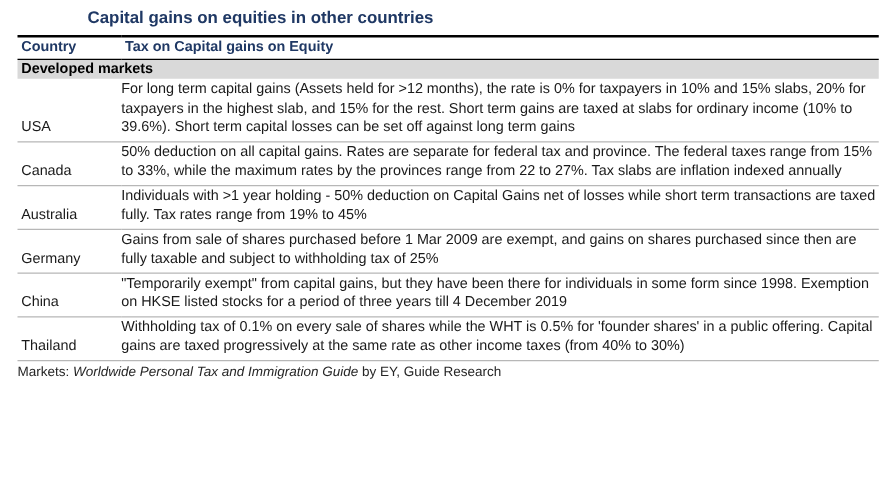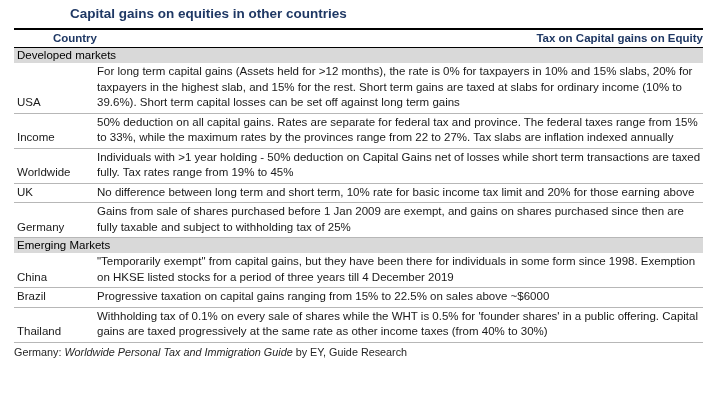--- a/index.html
+++ b/index.html
@@ -19,32 +19,32 @@
   table.tax-table {
     width: 689px;
     border-collapse: collapse;
     table-layout: fixed;
   }
   table.tax-table thead tr {
     border-top: 2.5px solid #000000;
     border-bottom: 1.5px solid #000000;
   }
   th {
-    text-align: right;
+    text-align: left;
     font-size: 11.5px;
     color: #1f3864;
     font-weight: bold;
     padding: 2px 0 3px 3px;
     vertical-align: bottom;
   }
   th.col-country { width: 83px; }
 
   tr.section-row td {
     background: #d9d9d9;
-    font-weight: normal;
+    font-weight: bold;
     font-size: 11.5px;
     color: #000000;
     padding: 1px 3px 2px 3px;
   }
 
   tr.data-row { border-bottom: 1px solid #b7b7b7; }
   tr.data-row.last { border-bottom: 2px solid #000000; }
 
   td.country-cell {
     vertical-align: bottom;
@@ -82,48 +82,37 @@
     </thead>
     <tbody>
       <tr class="section-row">
         <td colspan="2">Developed markets</td>
       </tr>
       <tr class="data-row">
         <td class="country-cell">USA</td>
         <td class="desc-cell">For long term capital gains (Assets held for &gt;12 months), the rate is 0% for taxpayers in 10% and 15% slabs, 20% for taxpayers in the highest slab, and 15% for the rest. Short term gains are taxed at slabs for ordinary income (10% to 39.6%). Short term capital losses can be set off against long term gains</td>
       </tr>
       <tr class="data-row">
-        <td class="country-cell">Income</td>
+        <td class="country-cell">Canada</td>
         <td class="desc-cell">50% deduction on all capital gains. Rates are separate for federal tax and province. The federal taxes range from 15% to 33%, while the maximum rates by the provinces range from 22 to 27%. Tax slabs are inflation indexed annually</td>
       </tr>
       <tr class="data-row">
-        <td class="country-cell">Worldwide</td>
+        <td class="country-cell">Australia</td>
         <td class="desc-cell">Individuals with &gt;1 year holding - 50% deduction on Capital Gains net of losses while short term transactions are taxed fully. Tax rates range from 19% to 45%</td>
       </tr>
       <tr class="data-row">
-        <td class="country-cell">UK</td>
-        <td class="desc-cell">No difference between long term and short term, 10% rate for basic income tax limit and 20% for those earning above</td>
-      </tr>
-      <tr class="data-row">
         <td class="country-cell">Germany</td>
-        <td class="desc-cell">Gains from sale of shares purchased before 1 Jan 2009 are exempt, and gains on shares purchased since then are fully taxable and subject to withholding tax of 25%</td>
-      </tr>
-      <tr class="section-row">
-        <td colspan="2">Emerging Markets</td>
+        <td class="desc-cell">Gains from sale of shares purchased before 1 Mar 2009 are exempt, and gains on shares purchased since then are fully taxable and subject to withholding tax of 25%</td>
       </tr>
       <tr class="data-row">
         <td class="country-cell">China</td>
         <td class="desc-cell">"Temporarily exempt" from capital gains, but they have been there for individuals in some form since 1998. Exemption on HKSE listed stocks for a period of three years till 4 December 2019</td>
-      </tr>
-      <tr class="data-row">
-        <td class="country-cell">Brazil</td>
-        <td class="desc-cell">Progressive taxation on capital gains ranging from 15% to 22.5% on sales above ~$6000</td>
       </tr>
       <tr class="data-row">
         <td class="country-cell">Thailand</td>
         <td class="desc-cell">Withholding tax of 0.1% on every sale of shares while the WHT is 0.5% for 'founder shares' in a public offering. Capital gains are taxed progressively at the same rate as other income taxes (from 40% to 30%)</td>
       </tr>
     </tbody>
   </table>
 
-  <div class="source"><span>Germany: </span><span class="italic">Worldwide Personal Tax and Immigration Guide</span><span> by EY, Guide Research</span></div>
+  <div class="source"><span>Markets: </span><span class="italic">Worldwide Personal Tax and Immigration Guide</span><span> by EY, Guide Research</span></div>
 
 </div>
 
 </body></html>

